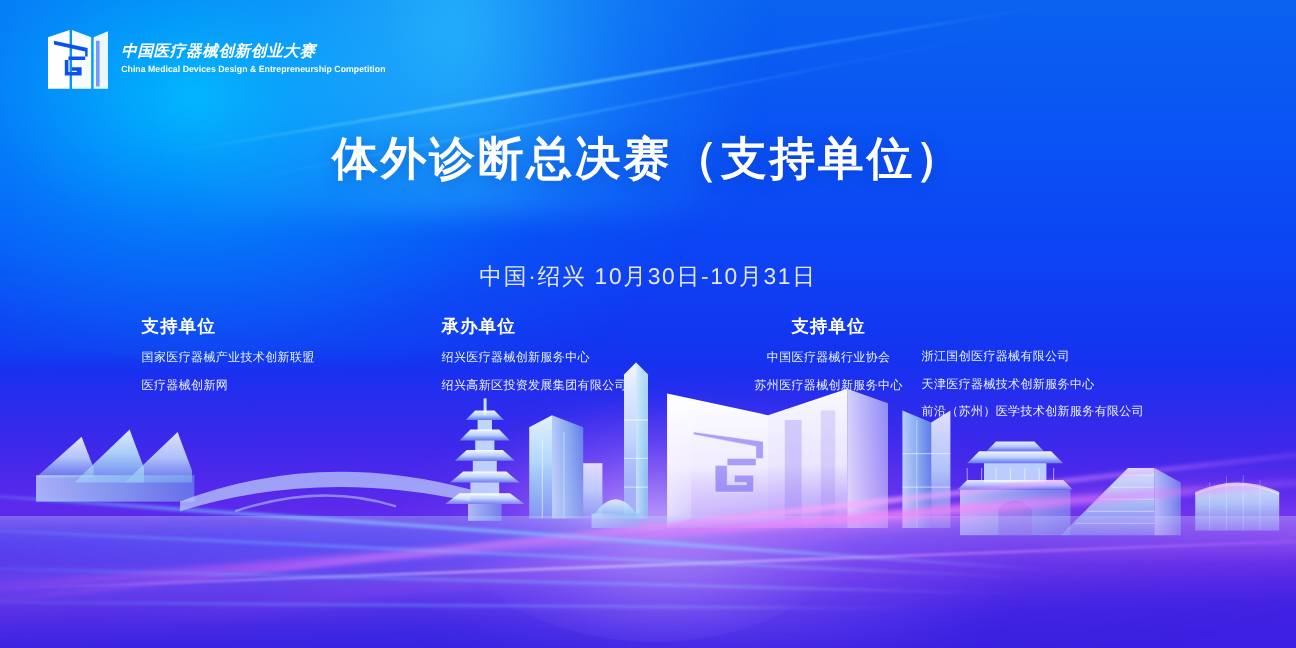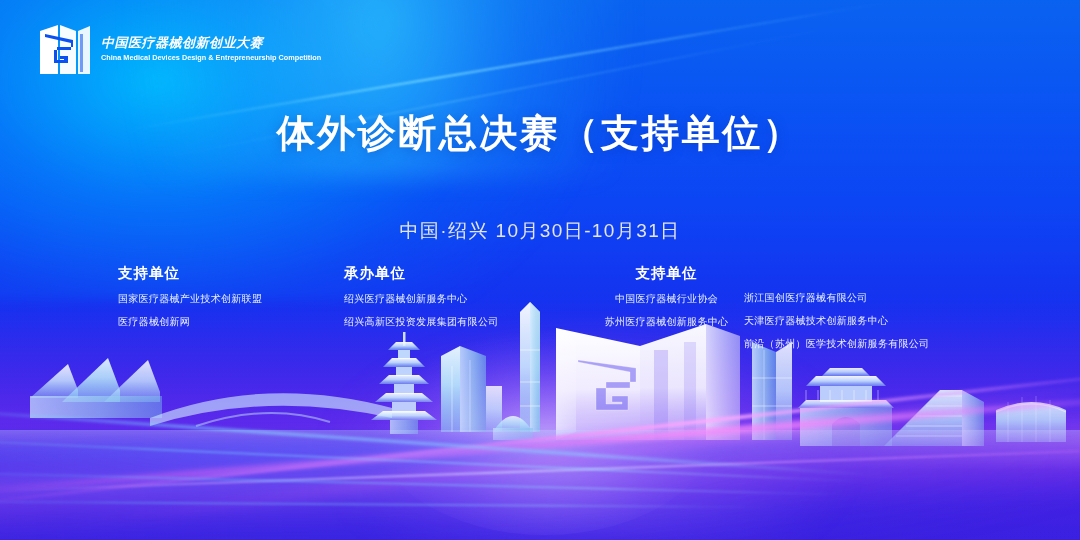--- a/index.html
+++ b/index.html
@@ -253,21 +253,21 @@
 
   
   .orgs {
     position: absolute;
     left: 118px; top: 266px;
     display: flex;
     align-items: flex-start;
   }
   .org-col { display: flex; flex-direction: column; }
   .org-col.c1 { width: 226px; }
-  .org-col.c2 { width: 245px; }
+  .org-col.c2 { width: 245px; margin-left: 24px; }
   .org-col.c3 { width: 155px; text-align: center; }
   .org-col.c4 { width: 260px; }
   .org-head {
     color: #ffffff;
     font-size: 14.5px;
     font-weight: bold;
     letter-spacing: 1px;
     line-height: 1;
     margin-bottom: 13px;
     white-space: nowrap;

